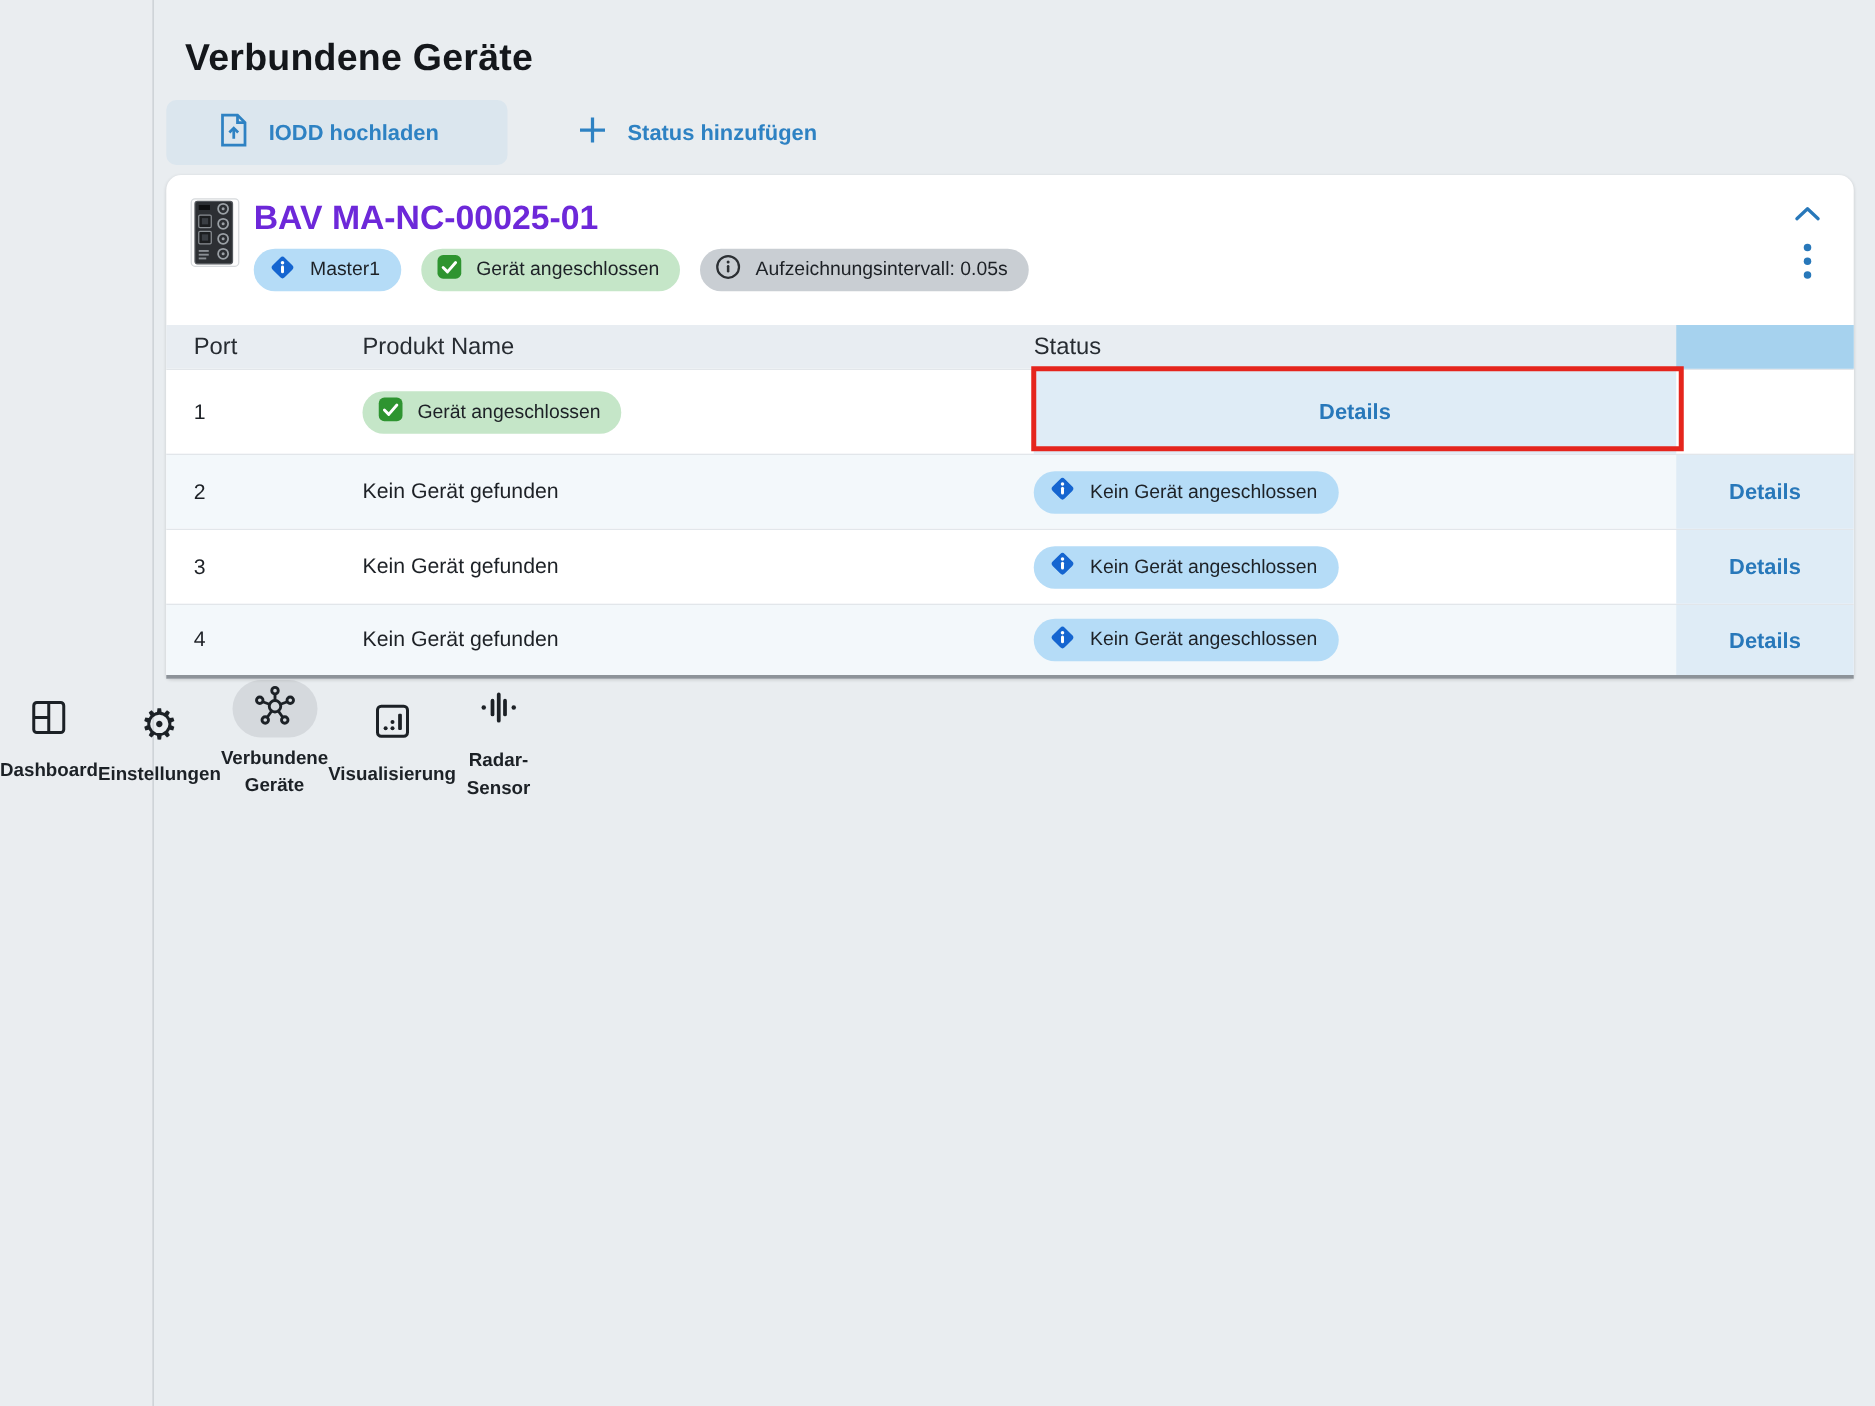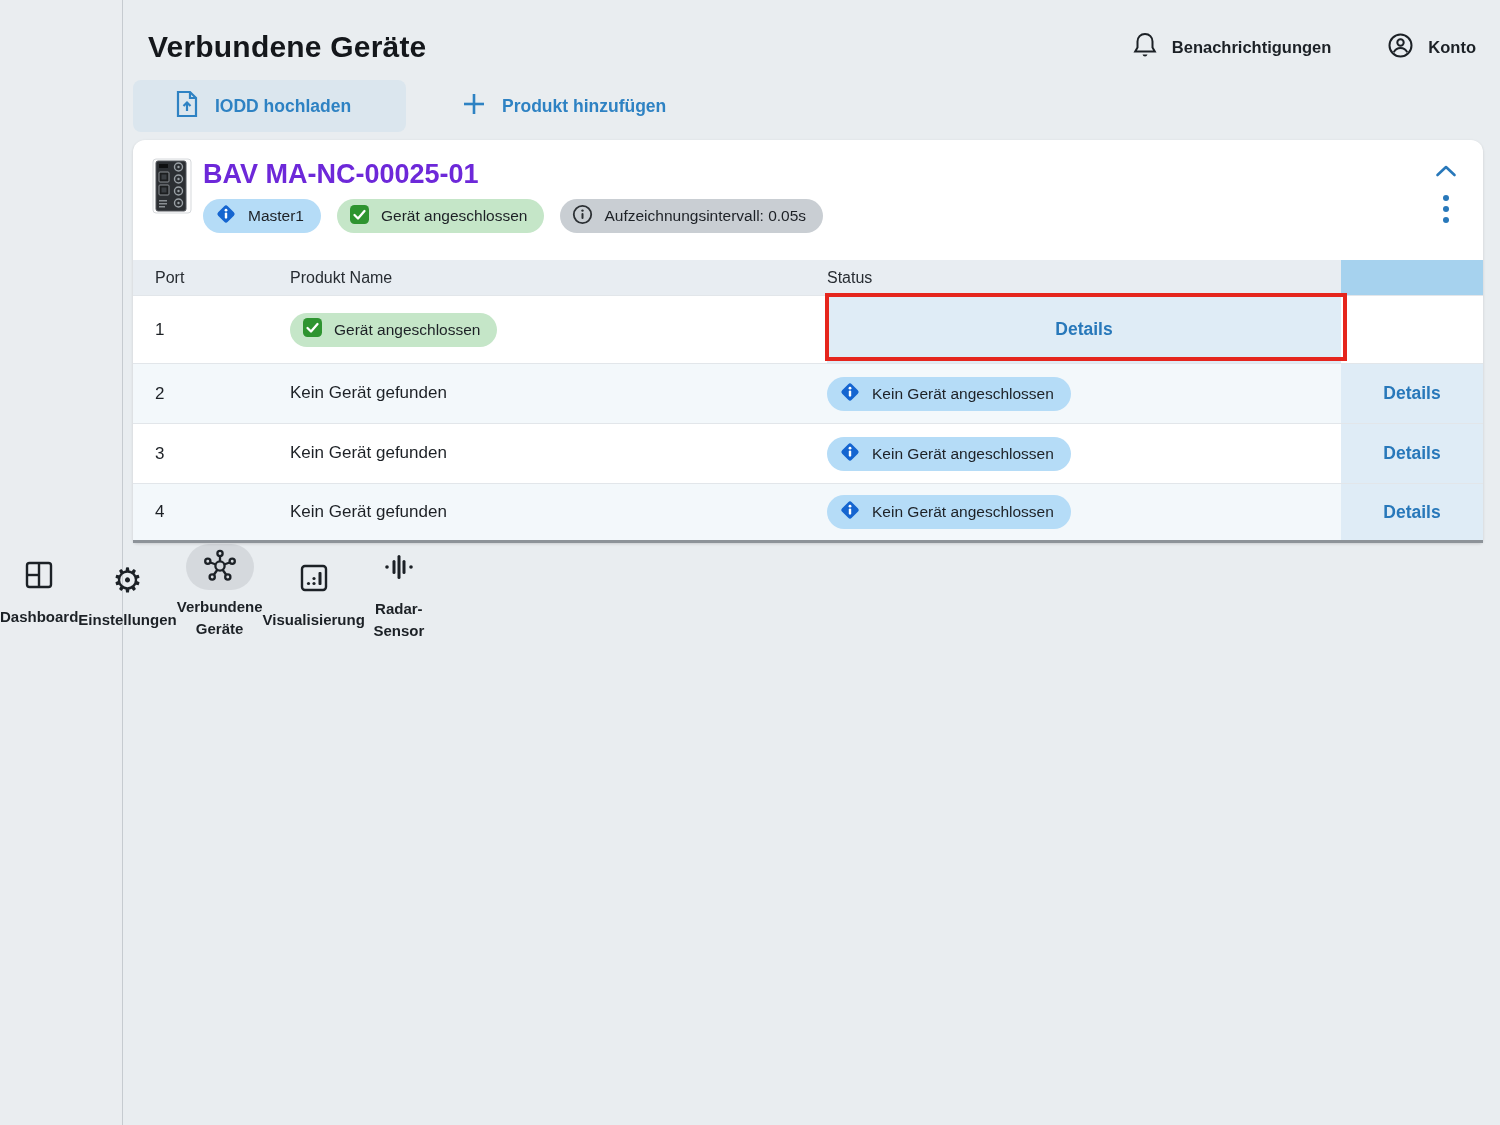--- a/index.html
+++ b/index.html
@@ -94,21 +94,21 @@
   .icon-btn { background:none; border:none; cursor:pointer; line-height:0; }
 
   
   .ports-table { width:100%; }
   .trow {
     display:grid;
     grid-template-columns:157px 537px 514px 142px;
     align-items:center;
   }
   .thead { background:#e8edf2; height:35px; }
-  .thead .th { font-size:16px; color:#272c32; }
+  .thead .th { font-size:19px; color:#272c32; }
   .th-port { padding-left:22px; }
   .th-details { background:#a6d2ee; height:35px; }
   .tbody .trow { min-height:60px; border-top:1px solid #e2e6ea; background:#ffffff; }
   .tbody .trow:nth-child(even) { background:#f3f8fb; }
   .tbody .trow:first-child { min-height:68px; }
   .tbody .trow:last-child { border-bottom:3px solid #8d9399; }
   .cell { font-size:17px; color:#1d2126; }
   .cell-port { padding-left:22px; }
   .cell-product span { display:inline-block; max-width:440px; line-height:1.45; }
   .details-cell {
@@ -231,41 +231,20 @@
       </span>
     </div>
     <div class="nav-label">Radar-Sensor</div>
   </div>
 </nav>
 
 <main class="main">
 
   <div class="page-header">
     <h1 class="page-title">Verbundene Geräte</h1>
-    <div class="header-right">
-      <div class="header-action">
-        <span>
-          <svg width="26" height="28" viewBox="0 0 26 28" fill="none" stroke="#1c2126" stroke-width="2">
-            <path d="M13 3 C8.6 3 5.5 6.2 5.5 10.5 V16.5 L3.2 20.5 H22.8 L20.5 16.5 V10.5 C20.5 6.2 17.4 3 13 3 Z"></path>
-            <path d="M10.5 23.5 a2.6 2.6 0 0 0 5 0" fill="#1c2126" stroke="none"></path>
-          </svg>
-        </span>
-        <span>Benachrichtigungen</span>
-      </div>
-      <div class="header-action">
-        <span>
-          <svg width="27" height="27" viewBox="0 0 27 27" fill="none" stroke="#1c2126" stroke-width="2">
-            <circle cx="13.5" cy="13.5" r="11"></circle>
-            <circle cx="13.5" cy="10.5" r="3.2"></circle>
-            <path d="M6.8 20.2 a7.5 7.5 0 0 1 13.4 0"></path>
-          </svg>
-        </span>
-        <span>Konto</span>
-      </div>
-    </div>
   </div>
 
   <div class="toolbar">
     <button class="btn-iodd">
       <span>
         <svg width="24" height="28" viewBox="0 0 24 28" fill="none" stroke="#2e82c3" stroke-width="2.2">
           <path d="M3 2 H15 L21 8 V26 H3 Z"></path>
           <path d="M15 2 V8 H21"></path>
           <line x1="12" y1="21" x2="12" y2="12.5"></line>
           <path d="M8.5 16 L12 12.5 L15.5 16" fill="none"></path>
@@ -273,21 +252,21 @@
       </span>
       <span>IODD hochladen</span>
     </button>
     <button class="btn-add">
       <span>
         <svg width="24" height="24" viewBox="0 0 24 24" stroke="#2e82c3" stroke-width="2.6">
           <line x1="12" y1="2" x2="12" y2="22"></line>
             <line x1="2" y1="12" x2="22" y2="12"></line>
         </svg>
       </span>
-      <span>Produkt hinzufügen</span>
+      <span>Status hinzufügen</span>
     </button>
   </div>
 
   <section class="card">
     <div class="card-header">
       <div class="device-thumb">
         <svg width="40" height="56" viewBox="0 0 40 56">
           <rect x="1" y="1" width="38" height="54" rx="3" fill="#fdfdfd" stroke="#d6d9dc"></rect>
           <rect x="4" y="3" width="30" height="50" rx="2" fill="#2c2f33" stroke="#55595e"></rect>
           <rect x="7" y="6" width="9" height="4" fill="#0e0f10"></rect>

